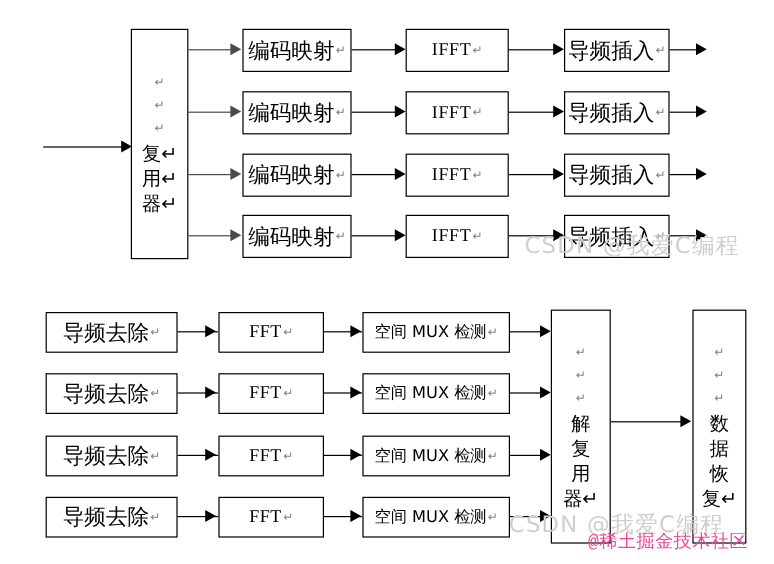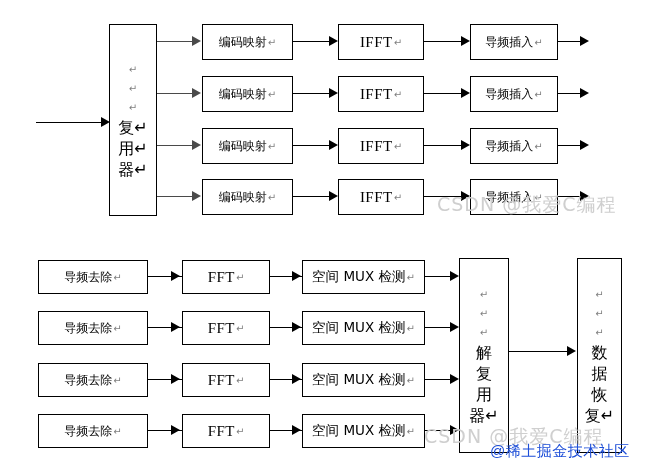--- a/index.html
+++ b/index.html
@@ -28,21 +28,21 @@
     color: #000000;
     white-space: nowrap;
   }
   .box .label {
     display: inline-block;
   }
 
   
   .cn {
     font-family: "DejaVu Sans", sans-serif;
-    font-size: 12px;
+    font-size: 18px;
     letter-spacing: 0px;
   }
   
   .latin {
     font-family: "Liberation Serif", "DejaVu Serif", serif;
     font-size: 15px;
     letter-spacing: 0.5px;
   }
   .mixed {
     font-family: "DejaVu Sans", sans-serif;
@@ -108,23 +108,23 @@
     pointer-events: none;
     user-select: none;
   }
   .wm-csdn {
     font-family: "DejaVu Sans", sans-serif;
     font-size: 19px;
     color: #cfcfcf;
     letter-spacing: 1px;
   }
   .wm-juejin {
-    font-family: Liberation Sans, sans-serif;
+    font-family: Liberation Mono, monospace;
     font-size: 15px;
-    color: #1d4ed8;
+    color: #ec4899;
     letter-spacing: 0.5px;
     text-align: center;
   }
 </style>
 </head>
 <body>
 
 <div id="canvas">
 
   <div class="hline" style="left:36px; top:122px; width:66px;"></div>

